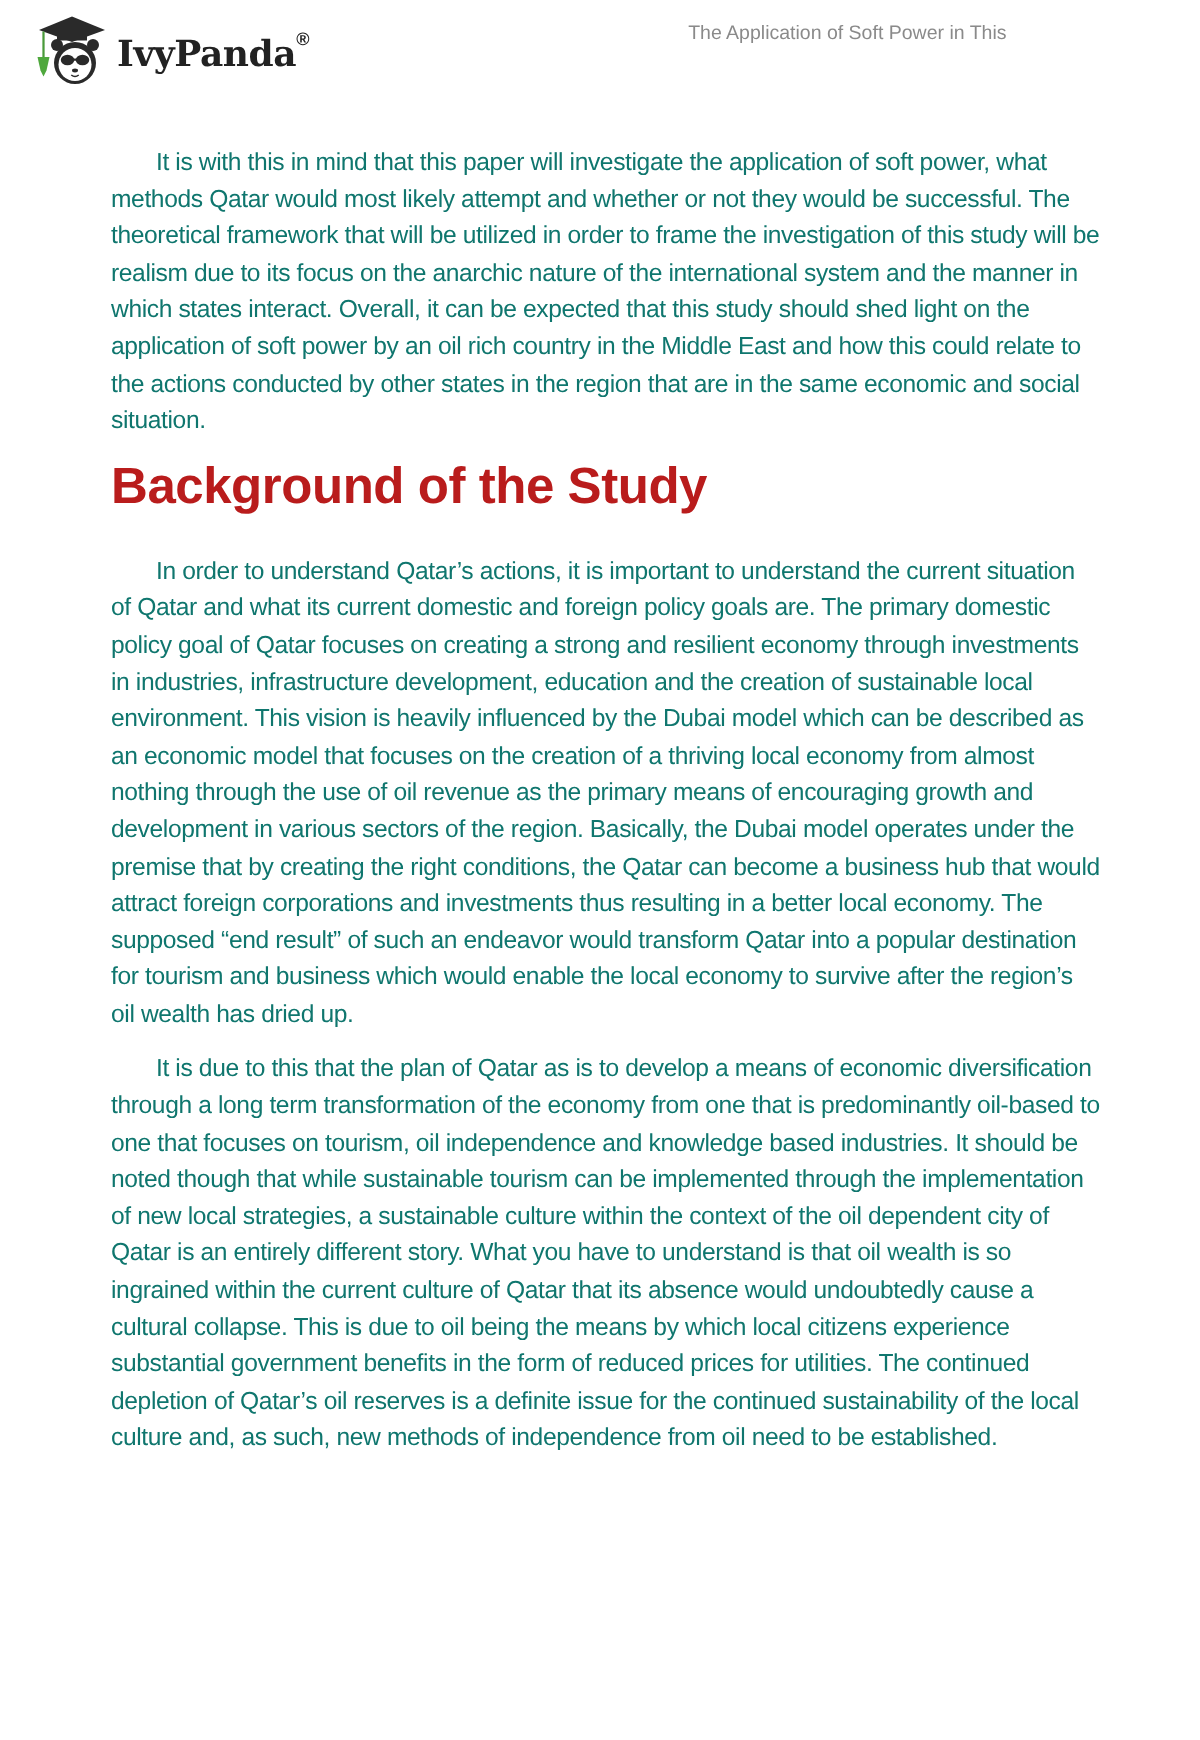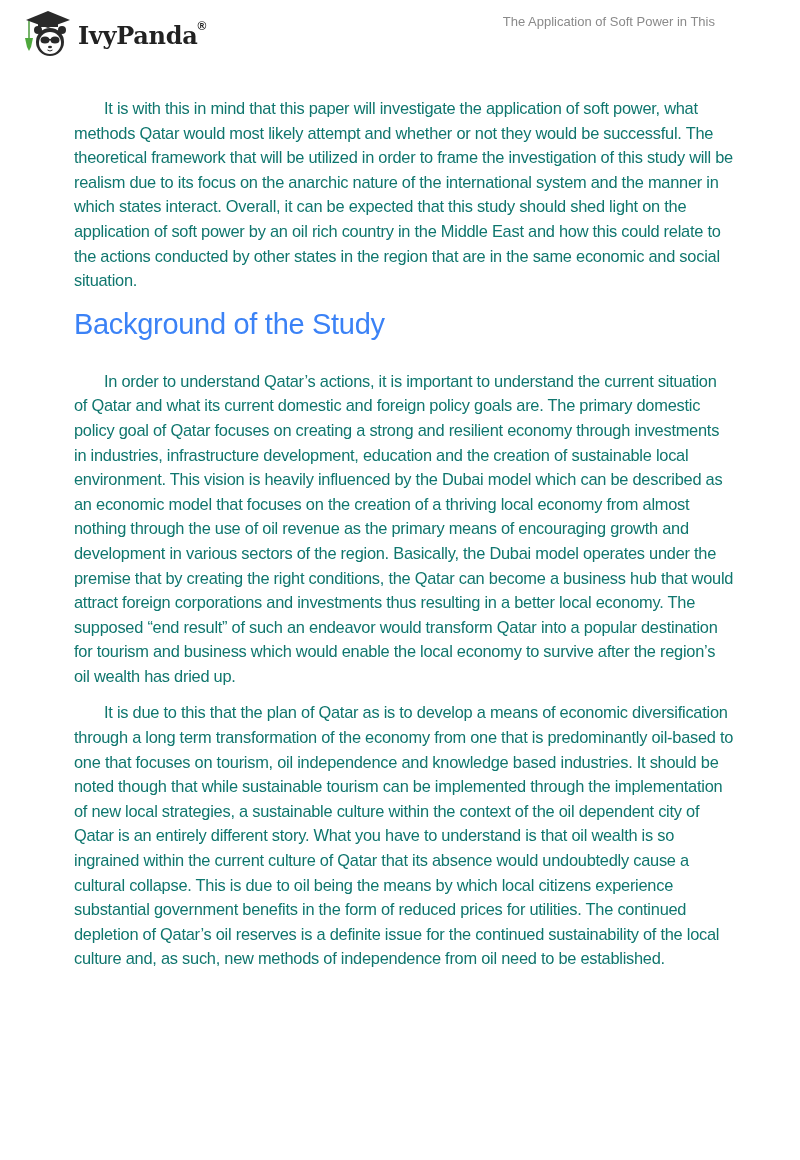--- a/index.html
+++ b/index.html
@@ -1,25 +1,25 @@
 <!DOCTYPE html>
 <html><head>
 <meta charset="utf-8">
 <style>
   html, body { margin: 0; padding: 0; background: #ffffff; }
   body { width: 800px; height: 1160px; position: relative; overflow: hidden; font-family: "Liberation Sans", sans-serif; color: #222222; }
-  .header { position: absolute; left: 0; top: 0; width: 704px; height: 66px; padding-left: 44px; }
+  .header { position: absolute; left: 0; top: 0; width: 704px; height: 66px; }
   .logo { position: absolute; left: 20px; top: 8px; display: flex; align-items: center; }
   .logo-mark { width: 56px; height: 50px; }
   .logo-text { font-family: "DejaVu Serif", serif; font-weight: bold; font-size: 24px; color: #222; margin-left: 2px; margin-top: 4px; letter-spacing: -0.3px; }
   .logo-text sup { font-size: 12px; font-family: "Liberation Sans", sans-serif; font-weight: bold; vertical-align: top; position: relative; top: -2px; }
   .doc-title { position: absolute; right: 33px; top: 14px; font-size: 13px; color: #8a8a8a; }
   .content { position: absolute; left: 74px; top: 96px; width: 660px; }
   p { margin: 0 0 12px 0; font-size: 16.4px; line-height: 24.6px; text-indent: 30px; color: #0f766e; letter-spacing: -0.25px; }
-  h2 { margin: 14px 0 28px 0; font-size: 29px; font-weight: normal; color: #3b82f6; line-height: 34px; letter-spacing: -0.3px; }
+  h2 { margin: 14px 0 28px 0; font-size: 34px; font-weight: bold; color: #b91c1c; line-height: 34px; letter-spacing: -0.3px; }
   .footer-url { position: absolute; right: 34px; top: 1131px; font-size: 12px; color: #999; letter-spacing: -0.2px; margin-top: 44px; }
 </style>
 </head>
 <body>
 
 <div class="header">
   <div class="logo">
     <svg class="logo-mark" viewBox="0 0 56 50">
 
       <polygon points="6,12 28,3 50,12 28,20" fill="#2a2a2a"></polygon>

